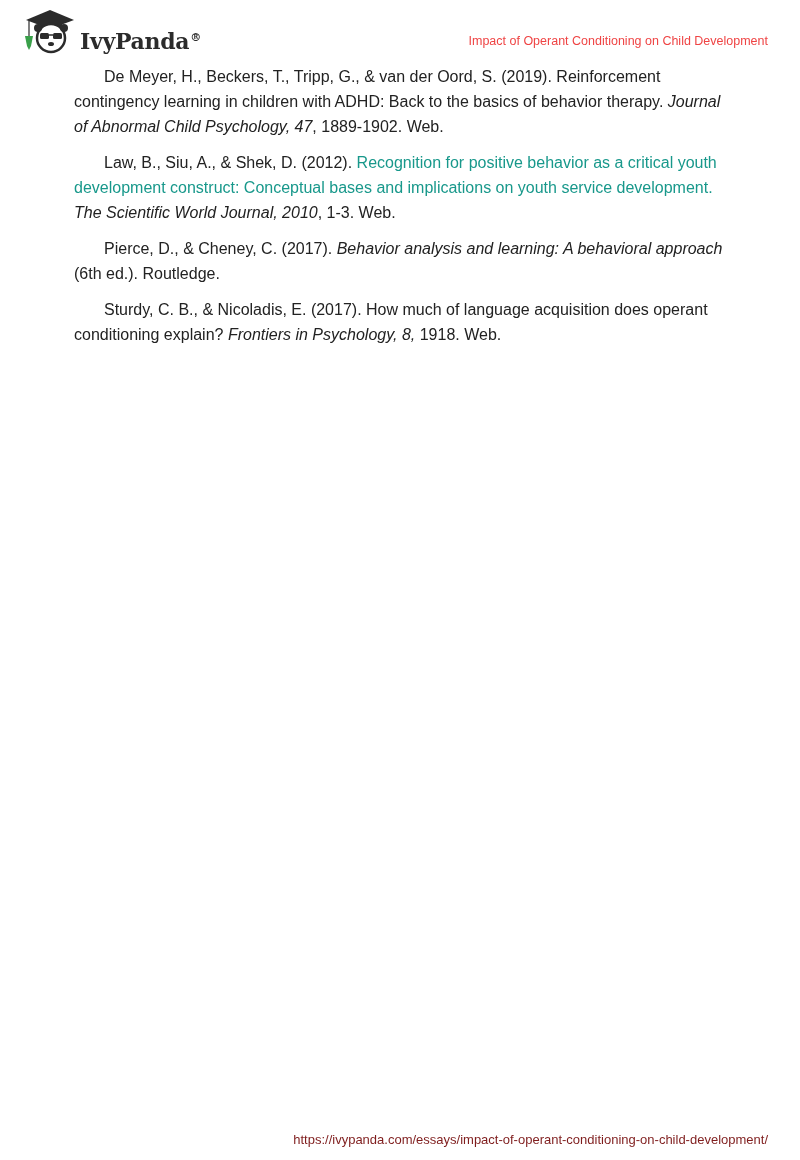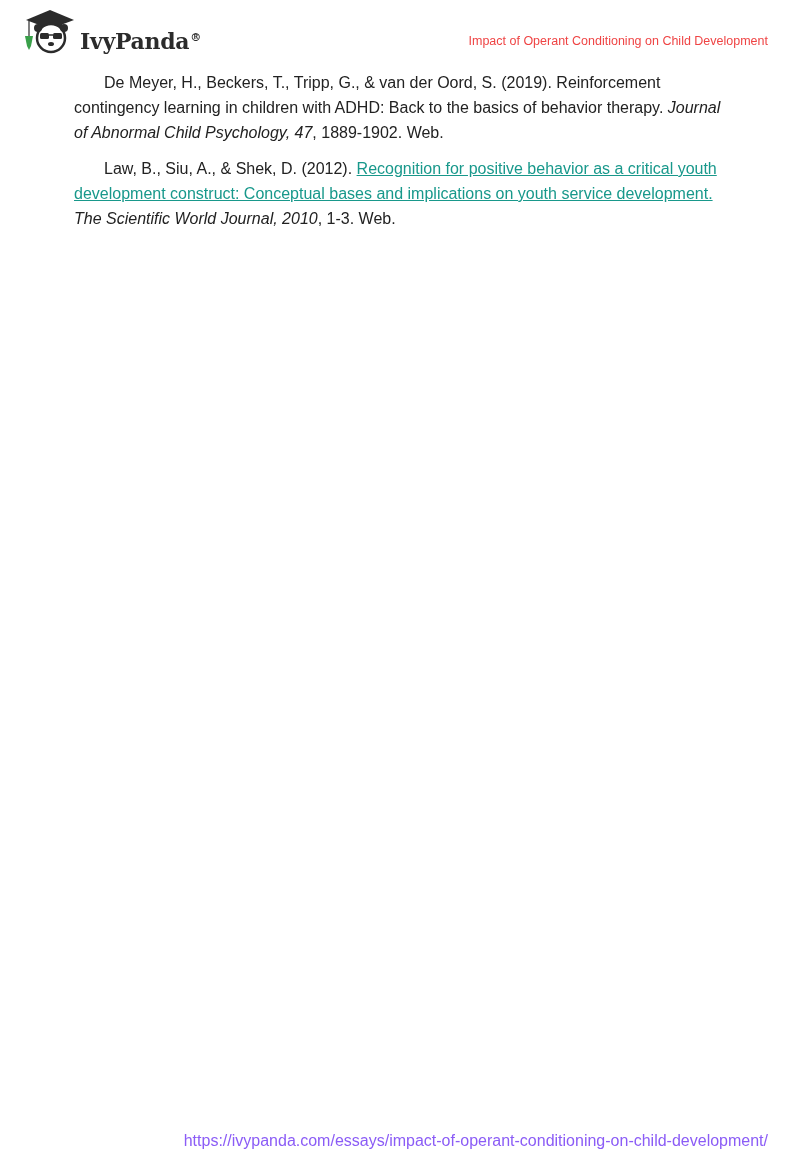--- a/index.html
+++ b/index.html
@@ -4,25 +4,25 @@
   <style>
     html, body { margin: 0; padding: 0; background: #ffffff; }
     body { width: 800px; height: 1160px; position: relative; overflow: hidden;
            font-family: "Liberation Sans", sans-serif; color: #222; }
     .logo { position: absolute; left: 20px; top: 8px; display: flex; align-items: flex-end; }
     .logo svg { width: 58px; height: 46px; }
     .logo-text { font-family: "DejaVu Serif", serif; font-weight: bold; font-size: 22px;
                  color: #2b2b2b; margin-left: 2px; letter-spacing: -0.3px; }
     .logo-text sup { font-size: 11px; vertical-align: super; margin-left: 1px; }
     .header-title { position: absolute; right: 32px; top: 14px; font-size: 12.5px; color: #ef4444; margin-top: 20px; }
-    .refs { position: absolute; left: 74px; top: 70px; width: 660px; }
+    .refs { position: absolute; left: 74px; top: 64px; width: 660px; }
     .ref { font-size: 16px; line-height: 25px; text-indent: 30px; margin: 0 0 11px 0; color: #222; }
     .ref i { font-style: italic; }
-    .ref a { color: #18988b; text-decoration: underline; }
-    .footer-url { position: absolute; right: 32px; top: 1132px; font-size: 16px; color: #8b5cf6; }
+    .ref a { color: #18988b; }
+    .footer-url { position: absolute; right: 32px; top: 1132px; font-size: 13px; color: #7f1d1d; }
   </style>
 </head>
 <body>
 
 <div class="logo">
   <svg viewBox="0 0 58 46">
     <polygon points="6,12 30,2 54,12 30,21" fill="#2b2b2b"></polygon>
     <rect x="18" y="13" width="24" height="6" fill="#2b2b2b"></rect>
     <line x1="9" y1="13" x2="9" y2="28" stroke="#2b2b2b" stroke-width="1.2"></line>
     <path d="M5 28 L13 28 L11 38 L9 42 L7 38 Z" fill="#3aa04a"></path>
@@ -35,15 +35,17 @@
     <ellipse cx="31" cy="36" rx="3" ry="2" fill="#2b2b2b"></ellipse>
   </svg>
   <span class="logo-text"><span>IvyPanda</span><sup>®</sup></span>
 </div>
 
 <div class="header-title">Impact of Operant Conditioning on Child Development</div>
 
 <div class="refs">
   <p class="ref"><span>De Meyer, H., Beckers, T., Tripp, G., &amp; van der Oord, S. (2019). Reinforcement contingency learning in children with ADHD: Back to the basics of behavior therapy. </span><i>Journal of Abnormal Child Psychology, 47</i><span>, 1889-1902. Web.</span></p>
   <p class="ref"><span>Law, B., Siu, A., &amp; Shek, D. (2012). </span><a>Recognition for positive behavior as a critical youth development construct: Conceptual bases and implications on youth service development.</a><i> The Scientific World Journal, 2010</i><span>, 1-3. Web.</span></p>
+  <p class="ref"><span>Pierce, D., &amp; Cheney, C. (2017). </span><i>Behavior analysis and learning: A behavioral approach</i><span> (6th ed.). Routledge.</span></p>
+  <p class="ref"><span>Sturdy, C. B., &amp; Nicoladis, E. (2017). How much of language acquisition does operant conditioning explain? </span><i>Frontiers in Psychology, 8,</i><span> 1918. Web.</span></p>
 </div>
 
 <div class="footer-url">https://ivypanda.com/essays/impact-of-operant-conditioning-on-child-development/</div>
 
 </body></html>

